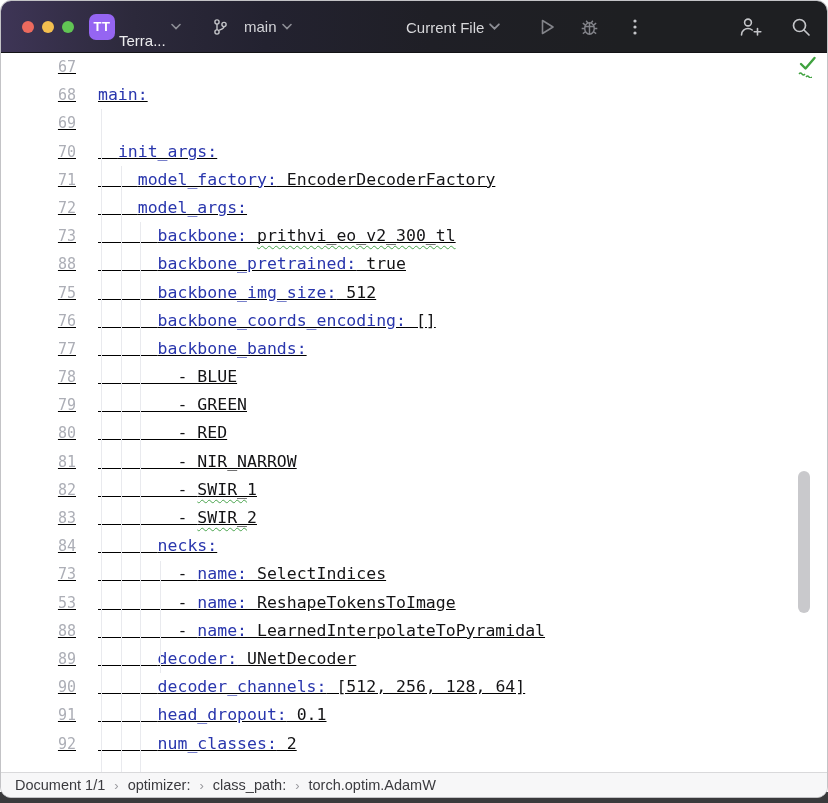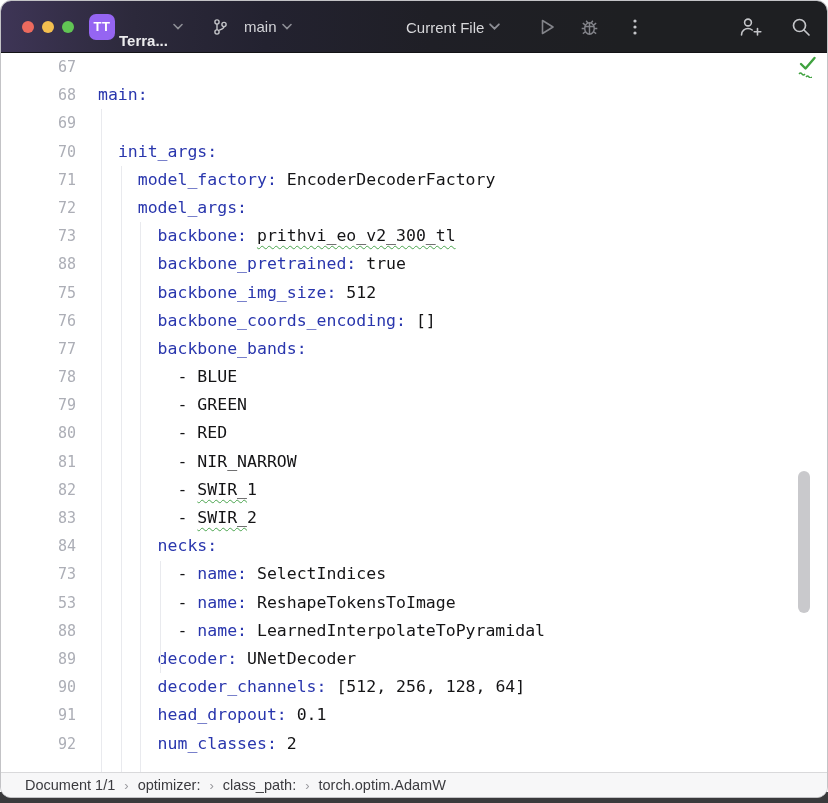--- a/index.html
+++ b/index.html
@@ -18,30 +18,30 @@
   .traffic { position:absolute; left:21px; top:50%; transform:translateY(-50%);
              display:flex; gap:8px; }
   .traffic span { width:12px; height:12px; border-radius:50%; display:block; }
   .tl-close{ background:#ec6a5e; } .tl-min{ background:#f4bf4f; } .tl-zoom{ background:#61c554; }
 
   .tb-group { position:absolute; top:50%; transform:translateY(-50%);
               display:flex; align-items:center; color:#d6d6da; }
   .proj-badge { width:26px; height:26px; border-radius:7px; background:var(--badge,#9565f2);
                 color:#ffffff; font-weight:bold; font-size:13px; display:flex;
                 align-items:center; justify-content:center; letter-spacing:.5px; }
-  .proj-name { margin-left:4px; font-size:15px; font-weight:700; color:#ececee;margin-top:27px; }
+  .proj-name { margin-left:4px; font-size:15px; font-weight:400; color:#ececee;margin-top:27px; }
   .chev { margin-left:5px; color:#8d8e95; display:flex; }
   .branch-label { margin-left:16px; font-size:15px; color:#d3d4d8; }
   .runcfg-label { font-size:15px; color:#d7d7da; }
   .tb-icon { display:flex; align-items:center; justify-content:center; }
   .dim { color:#83848a; }
   .lit { color:#c4c5c9; }
 
   
-  .editor { position:relative; flex:1 1 auto; background:#ffffff; overflow:hidden; }
+  .editor { position:relative; flex:1 1 auto; background:#ffffff; overflow:hidden;text-decoration:underline; }
   .code-row { display:flex; height:28.2px; line-height:28.2px; white-space:pre;
               font-family:"DejaVu Sans Mono", monospace; }
   .ln { flex:0 0 77px; text-align:right; padding-right:2px; color:#acaeb6;
         font-size:15px; }
   .code { padding-left:20px; font-size:16.5px; color:#141416; }
   .k { color:var(--key,#2936ad); }
   .w { text-decoration:underline; text-decoration-style:wavy;
        text-decoration-color:var(--squiggle,#4aa44e); text-decoration-thickness:1px;
        text-underline-offset:4px; text-decoration-skip-ink:none; }
   .guide { position:absolute; width:1px; background:#e9eaee; }
@@ -50,21 +50,21 @@
   .g2 { left:139px; top:169px; bottom:0; }
   .g3 { left:159px; top:508px; height:112px; }
 
   .inspect-widget { position:absolute; top:3px; right:7px; width:22px; height:24px;
                     color:var(--green,#3fa23f); cursor:pointer; }
   .scroll-thumb { position:absolute; right:17px; top:418px; width:12px; height:142px;
                   border-radius:6px; background:#c9c9cc; }
 
   
   .statusbar { flex:0 0 25px; background:#f7f7f8; border-top:1px solid #d9d9db;
-               display:flex; align-items:center; padding-left:24px;
+               display:flex; align-items:center; padding-left:14px;
                font-size:14.5px; color:#3b3b3f; }
   .crumb { cursor:pointer; }
   .crumb-sep { color:#9a9a9e; margin:0 9px; font-size:13px; }
 </style>
 </head>
 <body>
 
 <div class="bottom-backdrop"></div>
 
 <div class="window">

